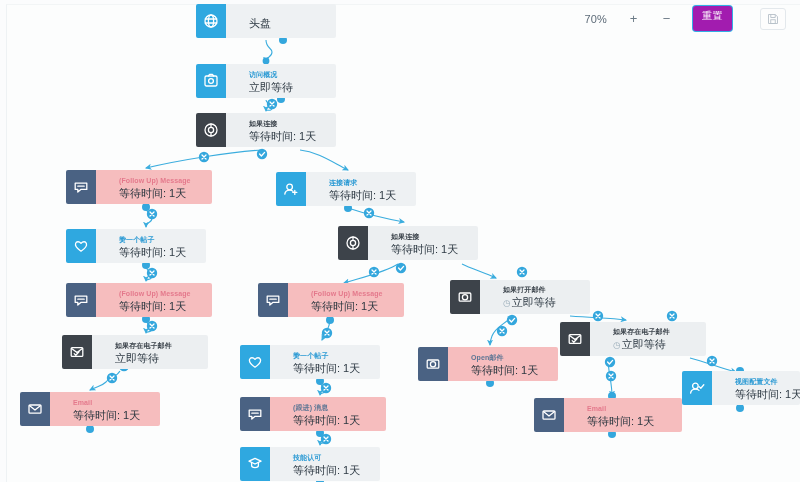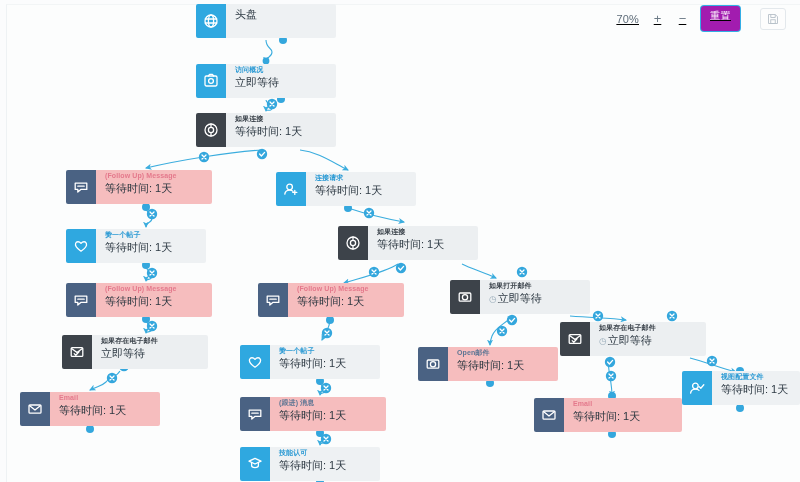--- a/index.html
+++ b/index.html
@@ -16,23 +16,22 @@
     position: absolute; left: 6px; top: 4px;
     width: 794px; height: 478px;
     border-left: 1px solid #eef2f4;
     border-top: 1px solid #f2f5f6;
     background: #fcfdfd;
   }
 
   
   #toolbar {
     position: absolute; top: 6px; right: 14px;
-    display: flex; align-items: center; gap: 12px;
+    display: flex; align-items: center; gap: 20px;
     z-index: 40;
-    text-decoration: underline;
   }
   #toolbar .zoom-pct {
     font-size: 11px; color: #5d6b78; letter-spacing: .2px;
   }
   #toolbar .zbtn {
     font-size: 13px; color: #6b7a86; cursor: pointer;
     width: 13px; text-align: center; line-height: 13px;
   }
   #toolbar .reset-btn {
     background: #a21caf; color: #ffffff; font-size: 10px;
@@ -54,22 +53,22 @@
     position: absolute; z-index: 20;
     height: 34px; display: flex; align-items: stretch;
     border-radius: 2px; overflow: hidden;
   }
   .node .ico {
     width: 30px; flex: 0 0 30px;
     display: flex; align-items: center; justify-content: center;
   }
   .node .body {
     flex: 1 1 auto; position: relative;
-    padding: 2px 8px 0 9px;
-    display: flex; flex-direction: column; 
+    padding: 2px 8px 0 23px;
+    display: flex; flex-direction: column; justify-content: center;
   }
   .node .title {
     font-size: 7px; line-height: 8px; font-weight: bold;
     white-space: nowrap; letter-spacing: .1px;
   }
   .node .sub {
     font-size: 11px; line-height: 14px; color: #2e3a44;
     white-space: nowrap; margin-top: 1px;
   }
 

